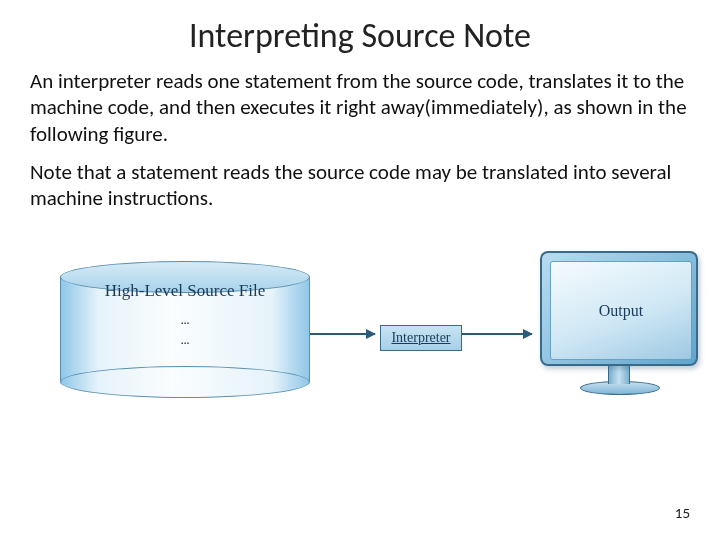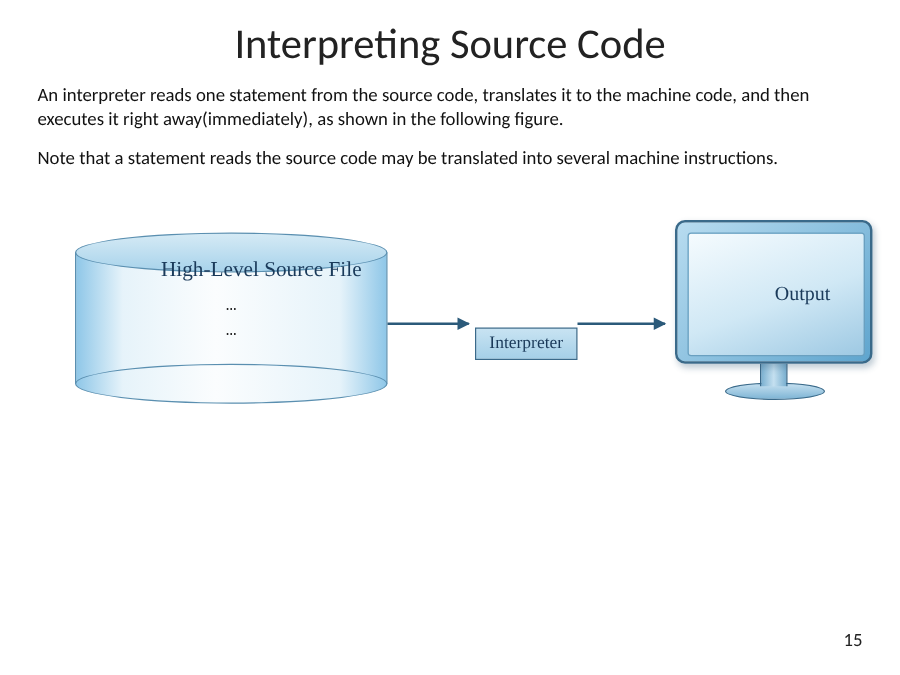--- a/index.html
+++ b/index.html
@@ -13,21 +13,21 @@
     padding: 15px 30px;
   }
   .title {
     text-align: center;
     font-size: 34px;
     font-weight: 400;
     margin-bottom: 12px;
     color: #222;
   }
   .body-text {
-    font-size: 15px;
+    font-size: 21px;
     line-height: 1.25;
     margin-bottom: 8px;
     color: #111;
     margin-top: 12px;
   }
   .diagram {
     position: relative;
     margin-top: 30px;
     height: 200px;
     width: 100%;
@@ -73,21 +73,20 @@
   }
   .cyl-label {
     position: absolute;
     top: 20px;
     width: 100%;
     text-align: center;
     font-family: 'Times New Roman', serif;
     font-size: 17px;
     color: #1a3a5a;
     z-index: 3;
-    margin-left: 24px;
   }
   .cyl-code {
     position: absolute;
     top: 50px;
     width: 100%;
     text-align: center;
     font-family: 'Courier New', monospace;
     font-size: 14.5px;
     line-height: 1.35;
     color: #222;
@@ -108,30 +107,31 @@
     right: -1px;
     top: -4px;
     border-left: 10px solid #2b5a7a;
     border-top: 5px solid transparent;
     border-bottom: 5px solid transparent;
   }
   
   .interp {
     position: absolute;
     left: 350px;
-    top: 96px;
+    top: 84px;
     width: 82px;
     height: 26px;
     background: linear-gradient(to bottom, #c8e3f2, #a5d0e8);
     border: 1px solid #3a6a8a;
     font-family: 'Times New Roman', serif;
     font-size: 14px;
     color: #1a3a5a;
     text-align: center;
     line-height: 24px;
+    text-decoration: underline;
   }
   
   .arrow2 {
     position: absolute;
     left: 432px;
     top: 92px;
     width: 70px;
     height: 2px;
     background: #2b5a7a;
   }
@@ -174,21 +174,20 @@
     border-radius: 3px;
   }
   .screen-text {
     position: absolute;
     top: 40px;
     width: 100%;
     text-align: center;
     font-family: 'Times New Roman', serif;
     font-size: 16px;
     color: #1a3a5a;
-    margin-left: 21px;
   }
   .stand-neck {
     position: absolute;
     top: 115px;
     left: 68px;
     width: 22px;
     height: 18px;
     background: linear-gradient(to right, #7ab0d0, #c5e0f0, #7ab0d0);
     border-left: 1px solid #3a6a8a;
     border-right: 1px solid #3a6a8a;
@@ -208,21 +207,21 @@
     bottom: 18px;
     right: 30px;
     font-size: 15px;
     color: #222;
     margin-left: 20px;
   }
 </style>
 </head>
 <body>
 
-<h1 class="title">Interpreting Source Code</h1>
+<h1 class="title">Interpreting Source Note</h1>
 
 <p class="body-text">An interpreter reads one statement from the source code, translates it to the machine code, and then executes it right away(immediately), as shown in the following figure.</p>
 <p class="body-text">Note that a statement reads the source code may be translated into several machine instructions.</p>
 
 <div class="diagram">
 
   <div class="cylinder">
     <div class="cyl-top"></div>
     <div class="cyl-body"></div>
     <div class="cyl-bottom"></div>

